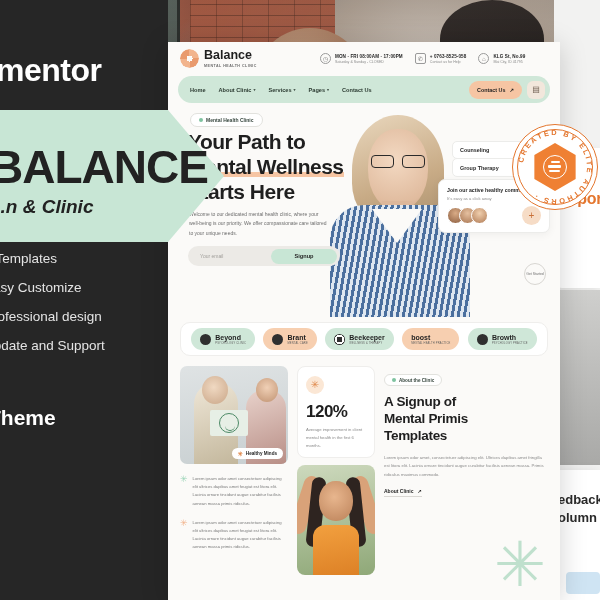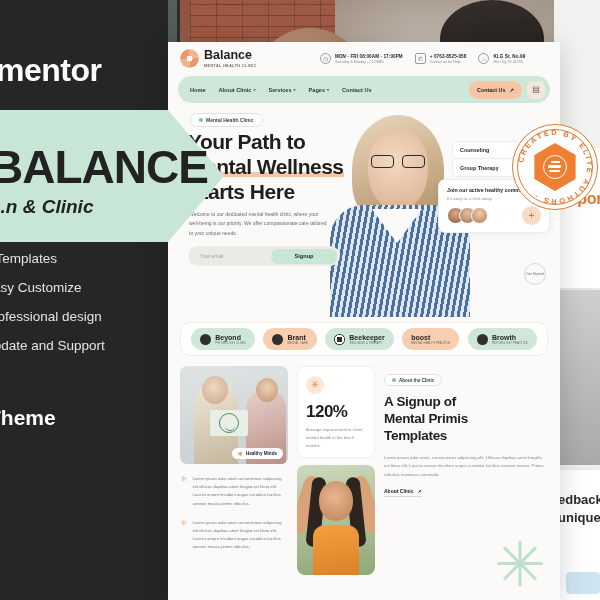--- a/index.html
+++ b/index.html
@@ -510,21 +510,21 @@
   <div class="vignette"></div>
 </div>
 
 <div class="right-strip"></div>
 <div class="right-card-1">
   <div class="supp-text">upport</div>
 </div>
 <div class="right-card-2"></div>
 <div class="right-card-3">
   <div class="edb">edback</div>
-  <div class="olu">unique</div>
+  <div class="olu">olumn</div>
 </div>
 <div class="right-bottom-chip"></div>
 
 <div class="left-panel"></div>
 <div class="brand-word">mentor</div>
 
 <div class="green-banner"></div>
 <div class="green-arrow"></div>
 <div class="green-title">BALANCE</div>
 <div class="green-sub">...n &amp; Clinic</div>

